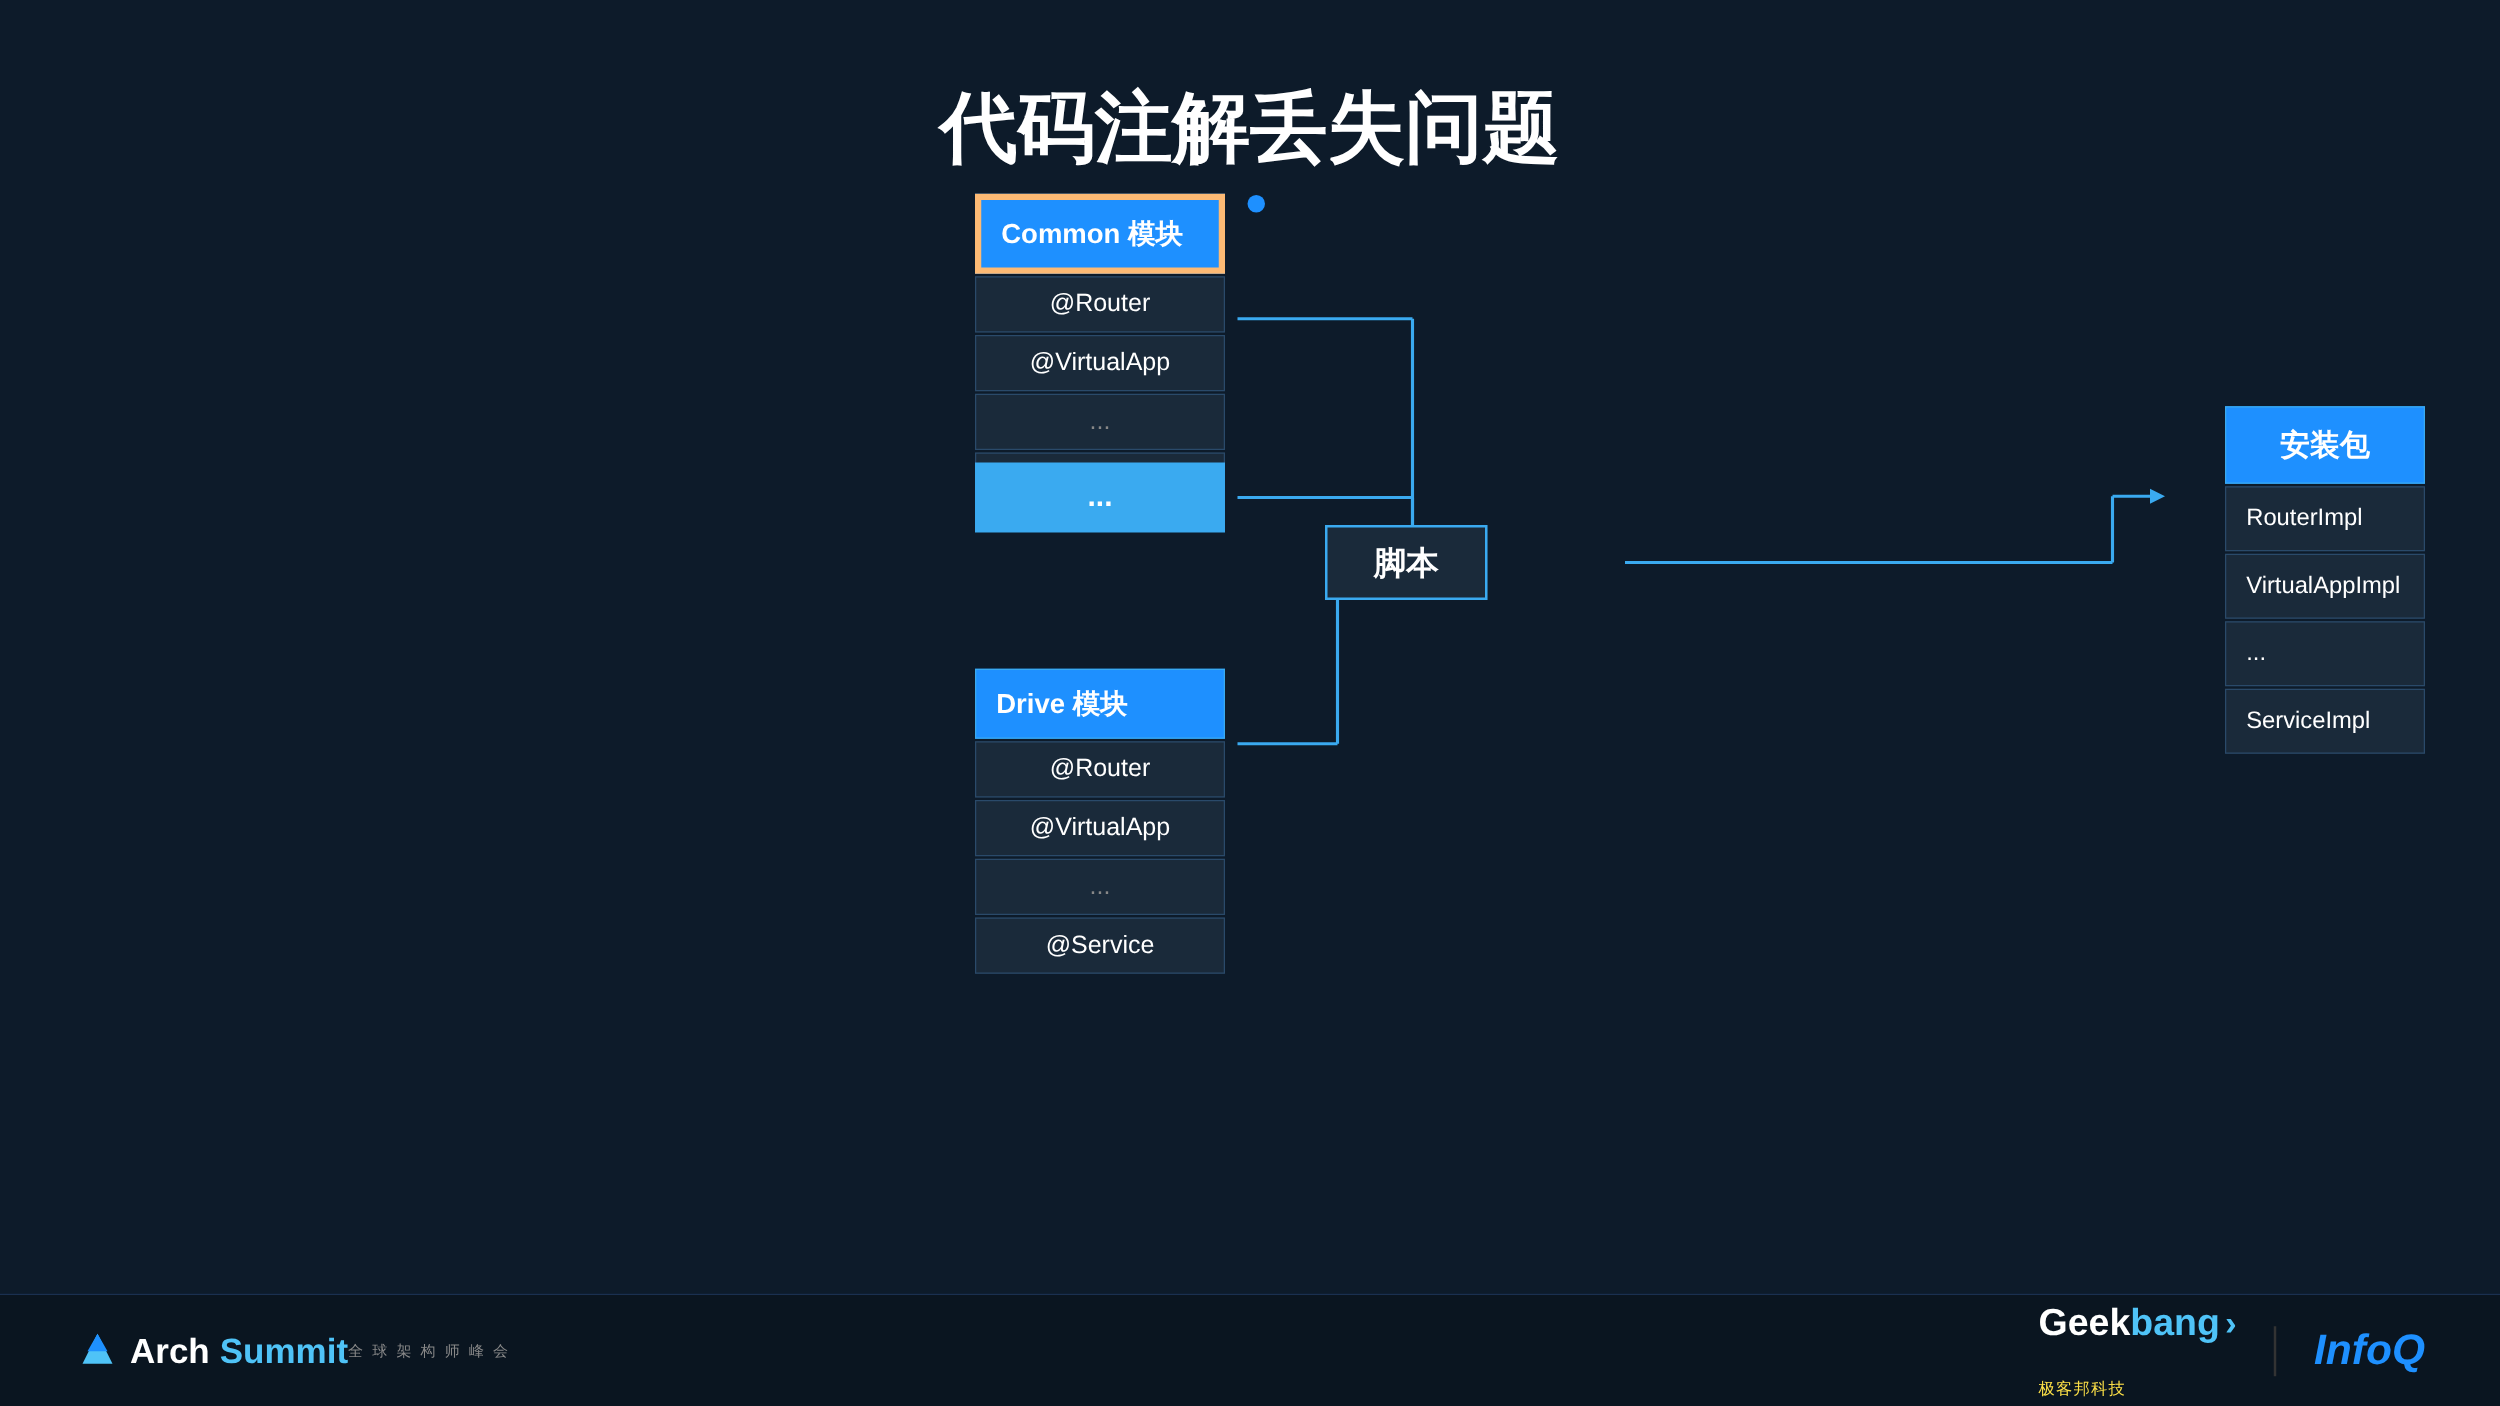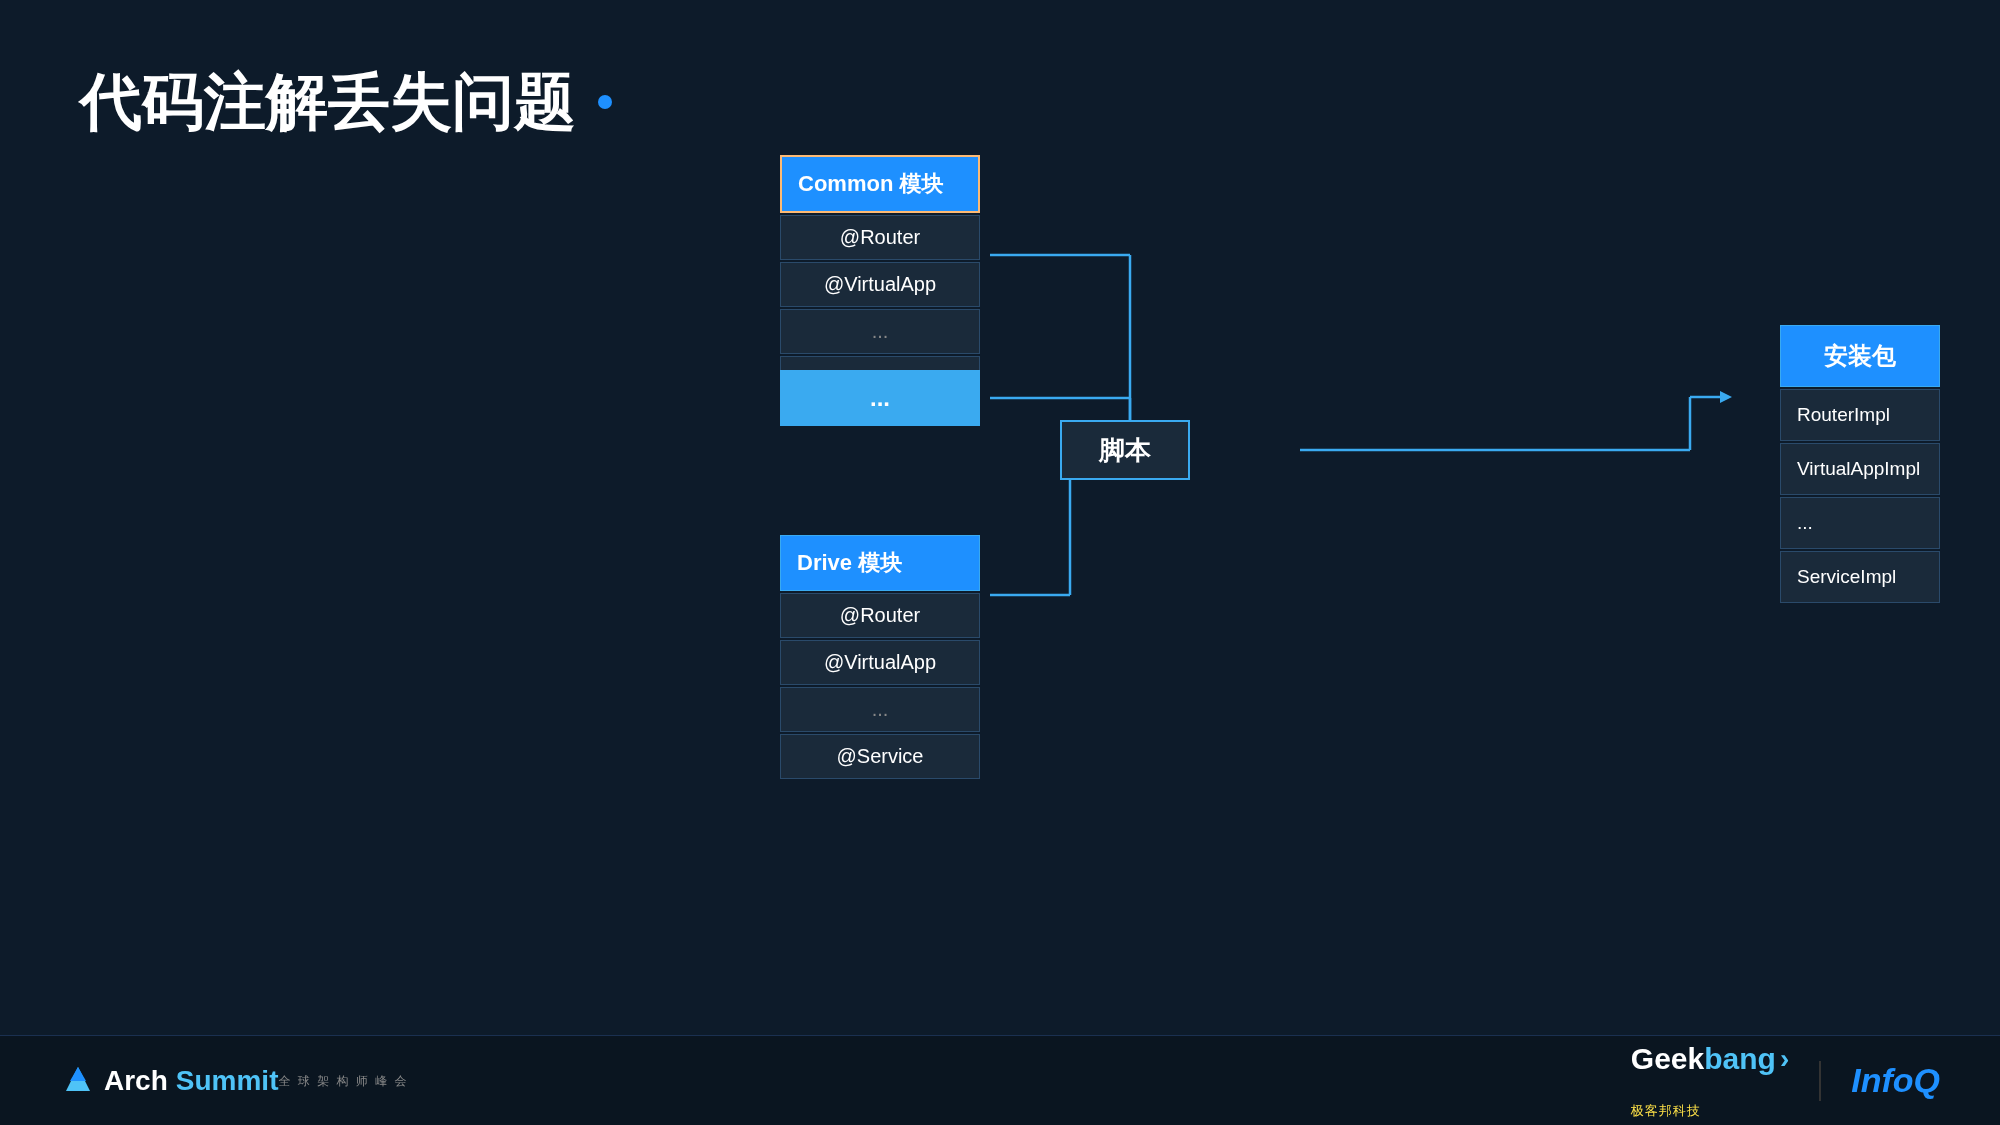--- a/index.html
+++ b/index.html
@@ -23,20 +23,21 @@
 
     
     .title {
       font-size: 62px;
       font-weight: bold;
       color: #ffffff;
       margin-bottom: 60px;
       display: flex;
       align-items: center;
       gap: 12px;
+      flex-direction: column;
     }
     .title-dot {
       width: 14px;
       height: 14px;
       background: #1e90ff;
       border-radius: 50%;
       display: inline-block;
       margin-left: 10px;
     }
 
@@ -94,21 +95,21 @@
       top: 0;
       width: 200px;
     }
 
     .module-header-blue {
       background: #1e90ff;
       color: #ffffff;
       font-size: 22px;
       font-weight: bold;
       padding: 12px 16px;
-      border: 2px solid #fdba74;
+      border: 5px solid #fdba74;
     }
 
     .module-item {
       background: #1a2a3a;
       border: 1px solid #2a4a6a;
       color: #ffffff;
       font-size: 20px;
       padding: 10px 16px;
       text-align: center;
       margin-top: 2px;

